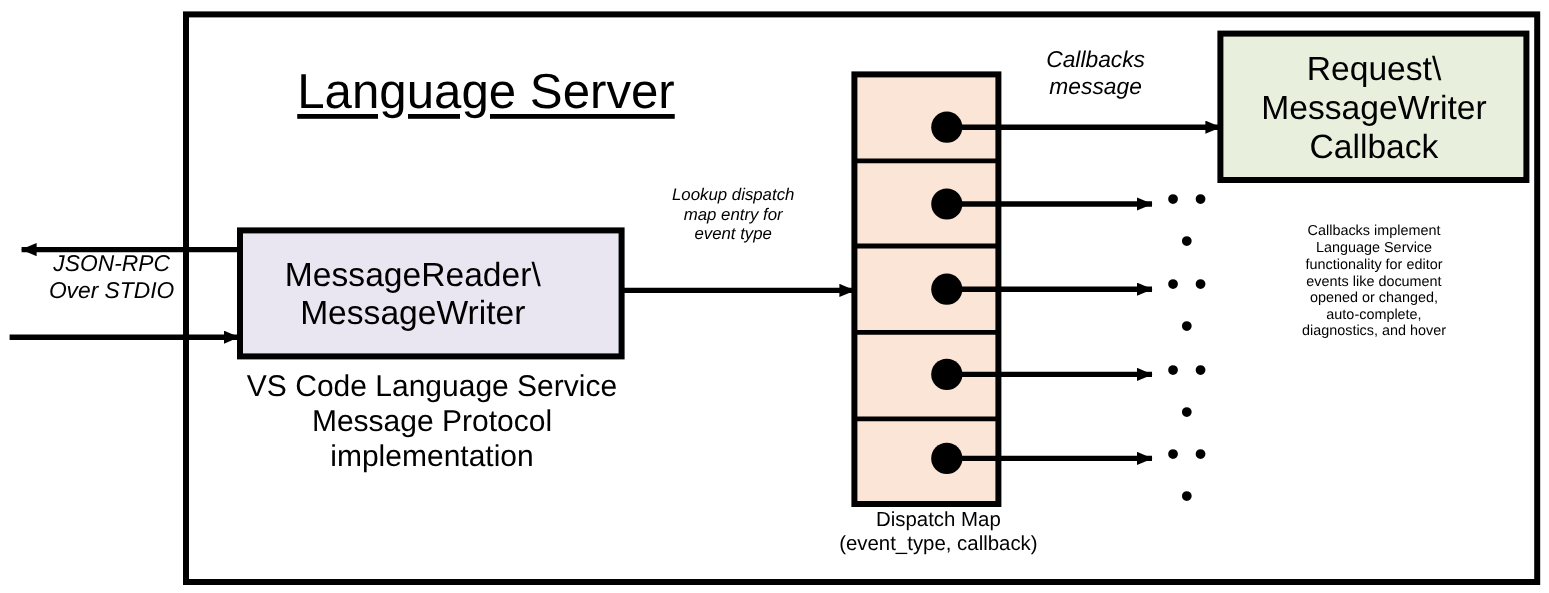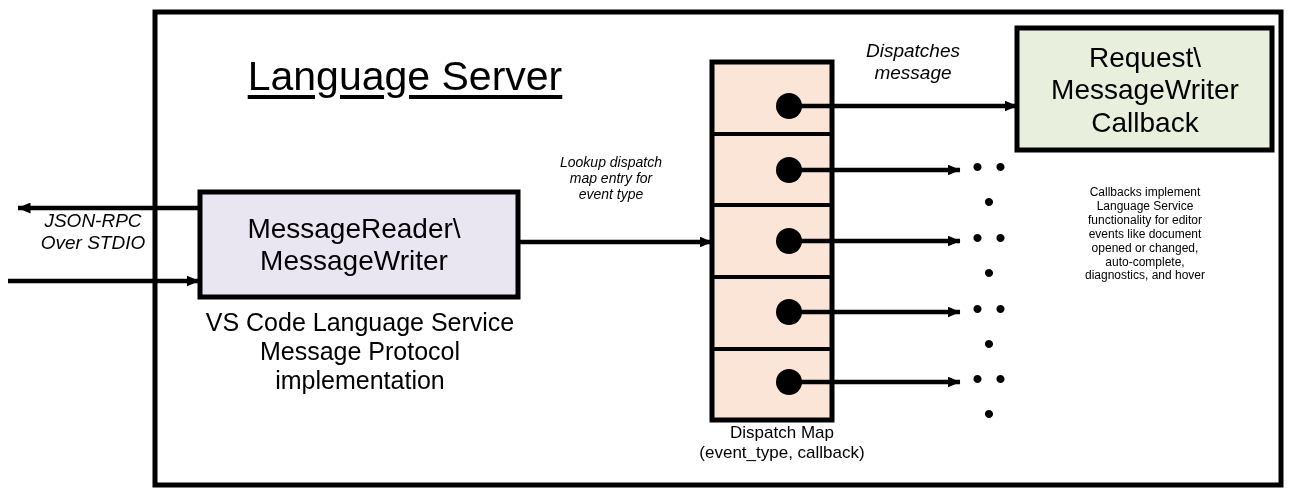--- a/index.html
+++ b/index.html
@@ -36,21 +36,21 @@
 
   
   #title-text {
     left: 235px; top: 53px; width: 340px;
     font-size: 41px;
     text-decoration: underline;
     text-underline-offset: 5px;
     text-align: center;
   }
   #mrmw-text {
-    left: 196px; top: 213px; width: 316px;
+    left: 186px; top: 213px; width: 316px;
     font-size: 28px;
   }
   #mrmw-caption {
     left: 188px; top: 308px; width: 344px;
     font-size: 25px;
   }
   #jsonrpc-text {
     left: 18px; top: 210px; width: 150px;
     font-size: 19px;
   }
@@ -132,21 +132,21 @@
   <div class="lbl" id="mrmw-text">MessageReader\
 MessageWriter</div>
 
   <div class="lbl" id="mrmw-caption">VS Code Language Service
 Message Protocol implementation</div>
 
   <div class="lbl italic" id="lookup-text">Lookup dispatch
 map entry for
 event type</div>
 
-  <div class="lbl italic" id="dispatches-text">Dispatches
+  <div class="lbl italic" id="dispatches-text">Callbacks
 message</div>
 
   <div class="lbl" id="dispatchmap-caption">Dispatch Map
 (event_type, callback)</div>
 
   <div class="lbl" id="callback-text">Request\
 MessageWriter
 Callback</div>
 
   <div class="lbl" id="callback-caption">Callbacks implement

